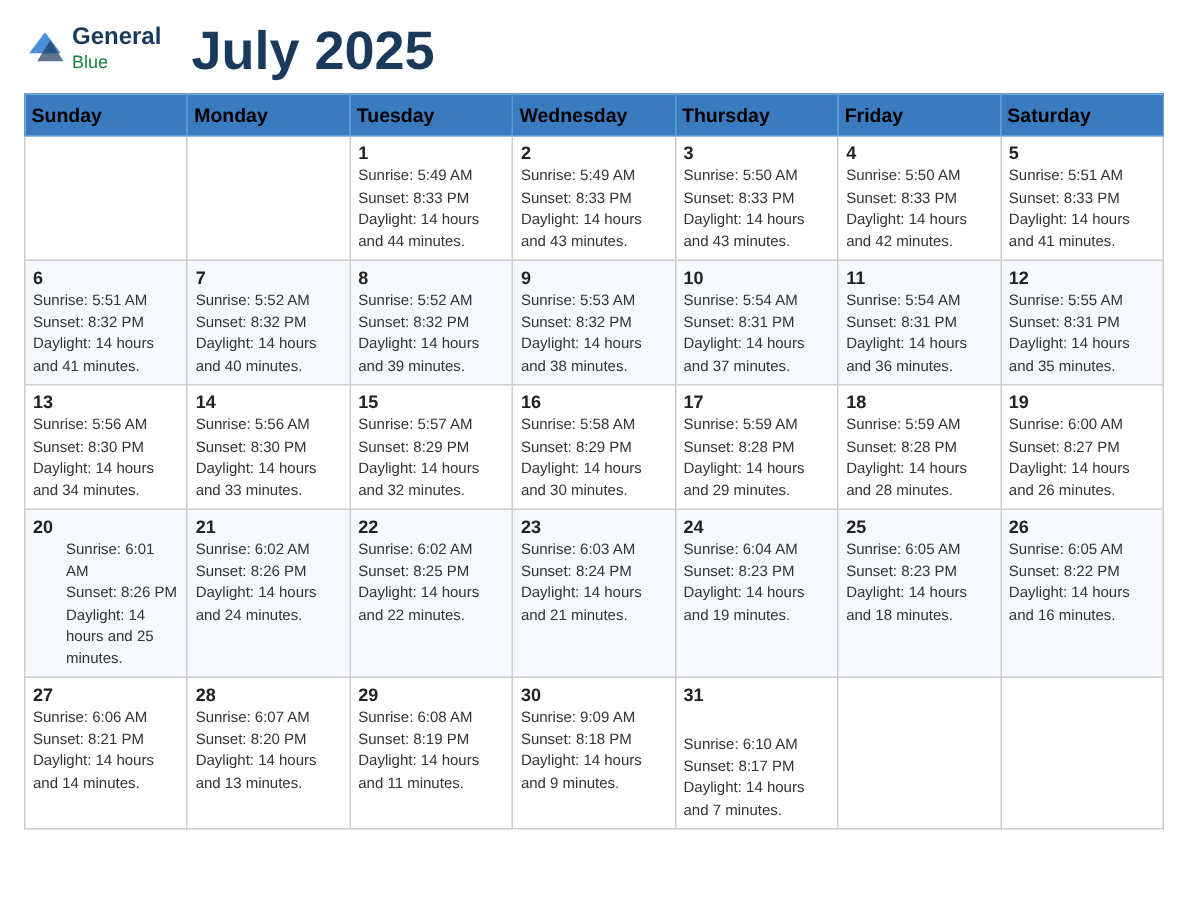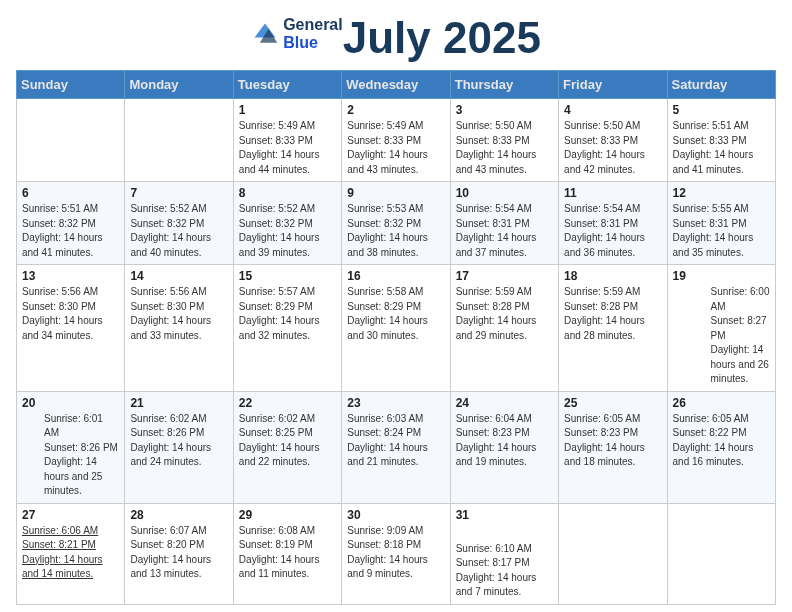--- a/index.html
+++ b/index.html
@@ -5,55 +5,56 @@
     * { box-sizing: border-box; margin: 0; padding: 0; }
     body {
       font-family: Arial, sans-serif;
       background: #fff;
       width: 792px;
       min-height: 612px;
       padding: 16px;
     }
     .header {
       display: flex;
-      justify-content: center;
+      justify-content: flex-start;
       align-items: flex-start;
       margin-bottom: 10px;
+      gap: 20px;
     }
     .logo {
       display: flex;
       align-items: center;
       gap: 4px;
     }
     .logo-icon {
       width: 28px;
       height: 28px;
     }
     .title-block {
       text-align: right;
     }
     .month-title {
-      font-size: 44px;
+      font-size: 36px;
       font-weight: bold;
       color: #1a3a5c;
       line-height: 1;
     }
     .location {
       font-size: 15px;
       color: #333;
       margin-top: 2px;
     }
     .calendar {
       width: 100%;
       border-collapse: collapse;
       border: 1px solid #ccc;
     }
     .calendar th {
       background: #3a7abf;
-      color: #e5e5e5;
+      color: #000000;
       font-size: 13px;
       font-weight: bold;
       padding: 6px 4px;
       text-align: left;
       border: 1px solid #5a9ad0;
     }
     .calendar td {
       vertical-align: top;
       border: 1px solid #ccc;
       padding: 4px 5px;
@@ -84,21 +85,21 @@
 <body>
 
 <div class="header">
   <div class="logo">
     <svg class="logo-icon" viewBox="0 0 32 32" xmlns="http://www.w3.org/2000/svg">
       <polygon points="16,4 28,20 4,20" fill="#4a90d9"></polygon>
       <polygon points="20,10 30,26 10,26" fill="#1a3a5c" opacity="0.7"></polygon>
     </svg>
     <div>
       <div style="font-size:16px;font-weight:bold;color:#1a3a5c;">General</div>
-      <div style="font-size:16px;font-weight:bold;color:#1d4ed8;">Blue</div>
+      <div style="font-size:12px;font-weight:normal;color:#15803d;">Blue</div>
     </div>
   </div>
   <div class="title-block">
     <div class="month-title">July 2025</div>
   </div>
 </div>
 
 <table class="calendar">
   <thead>
     <tr>
@@ -222,21 +223,21 @@
 Daylight: 14 hours and 29 minutes.</div>
         </td>
         <td>
           <span class="day-num">18</span>
           <div class="day-info" style="white-space: pre-line;">Sunrise: 5:59 AM
 Sunset: 8:28 PM
 Daylight: 14 hours and 28 minutes.</div>
         </td>
         <td>
           <span class="day-num">19</span>
-          <div class="day-info" style="white-space: pre-line; margin-left: 38px;">Sunrise: 6:00 AM
+          <div class="day-info" style="white-space: pre-line;">Sunrise: 6:00 AM
 Sunset: 8:27 PM
 Daylight: 14 hours and 26 minutes.</div>
         </td>
       </tr>
       <tr>
         <td>
           <span class="day-num">20</span>
           <div class="day-info" style="white-space: pre-line; margin-left: 22px;">Sunrise: 6:01 AM
 Sunset: 8:26 PM
 Daylight: 14 hours and 25 minutes.</div>
@@ -274,21 +275,21 @@
         <td>
           <span class="day-num">26</span>
           <div class="day-info" style="white-space: pre-line;">Sunrise: 6:05 AM
 Sunset: 8:22 PM
 Daylight: 14 hours and 16 minutes.</div>
         </td>
       </tr>
       <tr>
         <td>
           <span class="day-num">27</span>
-          <div class="day-info" style="white-space: pre-line; text-decoration: underline;">Sunrise: 6:06 AM
+          <div class="day-info" style="white-space: pre-line;">Sunrise: 6:06 AM
 Sunset: 8:21 PM
 Daylight: 14 hours and 14 minutes.</div>
         </td>
         <td>
           <span class="day-num">28</span>
           <div class="day-info" style="white-space: pre-line;">Sunrise: 6:07 AM
 Sunset: 8:20 PM
 Daylight: 14 hours and 13 minutes.</div>
         </td>
         <td>

